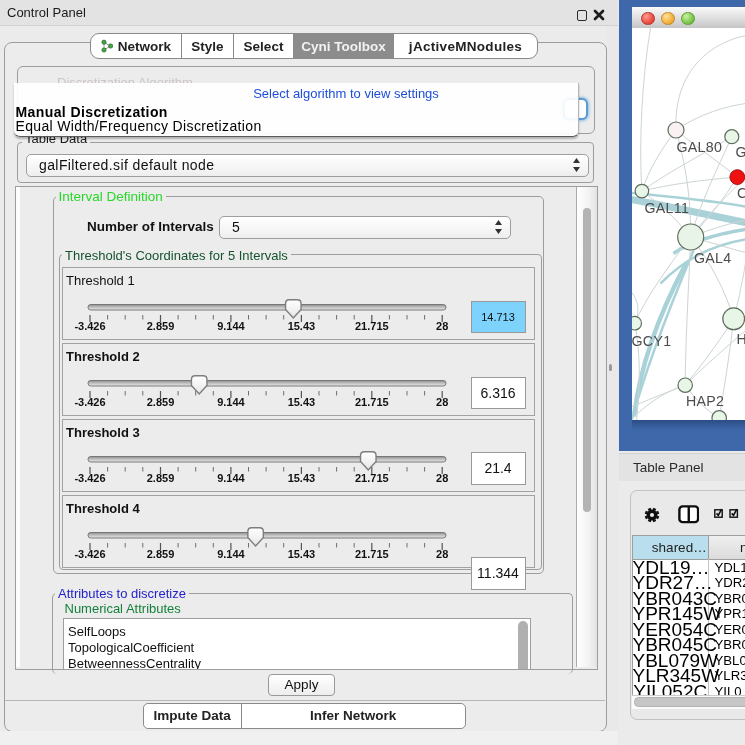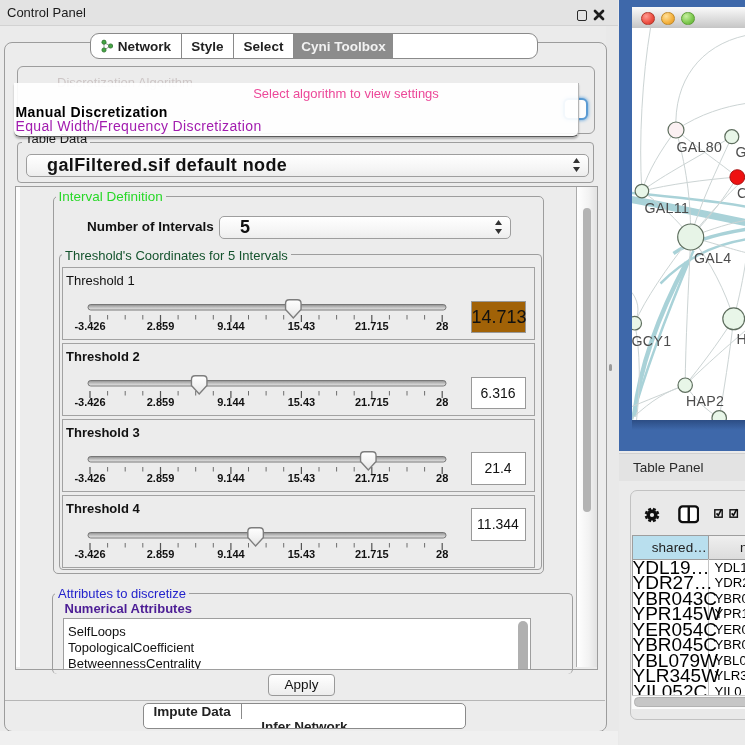--- a/index.html
+++ b/index.html
@@ -2,21 +2,21 @@
 <html><head>
 <meta charset="utf-8">
 <style>
 html,body{margin:0;padding:0;}
 #app{position:relative;width:745px;height:745px;background:#ebebeb;overflow:hidden;
   font-family:"Liberation Sans",sans-serif;-webkit-font-smoothing:antialiased;}
 .abs{position:absolute;}
 .lbl{position:absolute;background:#ececec;padding:0 3px;white-space:nowrap;}
 
 .combo{position:absolute;background:linear-gradient(#ffffff,#f4f4f4 70%,#ededed);border:1px solid #9e9e9e;border-radius:5px;}
-.ctext{position:absolute;left:20px;top:50%;transform:translateY(-50%);font-size:18px;color:#111;white-space:nowrap;font-weight:bold;}
+.ctext{position:absolute;left:12px;top:50%;transform:translateY(-50%);font-size:14px;color:#111;white-space:nowrap;}
 .carrows{position:absolute;right:7px;top:50%;transform:translateY(-50%);}
 .seg{height:100%;display:flex;align-items:center;justify-content:center;font-size:13.5px;font-weight:bold;color:#222;border-right:1px solid #8a8a8a;}
 .seg:last-child{border-right:none;}
 .seg.sel{background:#8c8c8c;color:#f2f2f2;}
 </style>
 </head>
 <body>
 <div id="app">
 
 <div class="abs" style="left:0;top:0;width:618px;height:25px;background:#e3e3e3;border-bottom:1px solid #d2d2d2;"></div>
@@ -34,33 +34,34 @@
 <div id="toptabs" class="abs" style="left:90px;top:33px;width:446px;height:24px;background:#fff;border:1px solid #8a8a8a;border-radius:9px;overflow:hidden;display:flex;">
       <div class="seg" style="width:90px;"><svg width="12" height="14" viewBox="0 0 12 14" style="margin-right:5px;">
           <path d="M3 3.5 L9.5 7 M3 11 L9.5 7 M3 3.5 L3 11" stroke="#9a9a9a" stroke-width="1" fill="none"></path>
           <circle cx="3" cy="3.2" r="2.1" fill="#43a543" stroke="#2c702c" stroke-width="0.8"></circle>
           <circle cx="3" cy="11" r="2.1" fill="#43a543" stroke="#2c702c" stroke-width="0.8"></circle>
           <circle cx="9.6" cy="7" r="2.1" fill="#43a543" stroke="#2c702c" stroke-width="0.8"></circle>
         </svg>Network</div>
       <div class="seg" style="width:51px;">Style</div>
       <div class="seg" style="width:59px;">Select</div>
       <div class="seg sel" style="width:99px;">Cyni Toolbox</div>
+      <div class="seg" style="flex:1;letter-spacing:0.3px;">jActiveMNodules</div>
     </div>
 
 <div class="abs" style="left:17px;top:66px;width:576px;height:66px;border:1px solid #9d9d9d;border-radius:6px;"></div>
 <div class="abs" style="left:57px;top:75px;font-size:13px;color:#ccc5c5;">Discretization Algorithm</div>
 
 <div class="abs" style="left:563px;top:98px;width:21px;height:18px;border-radius:6px;border:2px solid #5b9bd3;box-shadow:0 0 3px 1px #8cbbe2;background:#fdfdfd;"></div>
 
 <div class="abs" id="popup" style="z-index:5;left:14px;top:83px;width:564px;height:53px;background:rgba(255,255,255,0.93);
  border-bottom:1px solid #5a5a5a;border-right:1px solid #b5b5b5;border-radius:0 0 6px 6px;
  box-shadow:0 2px 2px rgba(0,0,0,0.25);">
-  <div class="abs" style="left:0;top:3px;width:664px;text-align:center;font-size:13px;color:#ec4899;">Select algorithm to view settings</div>
+  <div class="abs" style="left:0;top:3px;width:664px;text-align:center;font-size:13px;color:#1d4ed8;">Select algorithm to view settings</div>
   <div class="abs" style="left:1.5px;top:20.5px;font-size:14px;letter-spacing:0.4px;font-weight:bold;color:#000;">Manual Discretization</div>
-  <div class="abs" style="left:1.5px;top:35px;font-size:14px;letter-spacing:0.35px;color:#a21caf;">Equal Width/Frequency Discretization</div>
+  <div class="abs" style="left:1.5px;top:35px;font-size:14px;letter-spacing:0.35px;color:#000000;">Equal Width/Frequency Discretization</div>
 </div>
 
 <div class="abs" style="left:17px;top:142px;width:575px;height:39px;border:1px solid #9d9d9d;border-radius:4px;"></div>
 <div class="abs" style="left:22px;top:131px;font-size:13px;color:#1a1a1a;background:#ececec;padding:0 3px;">Table Data</div>
 <div class="combo" style="left:26px;top:153.5px;width:561px;height:21px;">
   <span class="ctext" style="letter-spacing:0.4px;">galFiltered.sif default node</span>
   <svg class="carrows" width="9" height="14" viewBox="0 0 9 14">
         <path d="M4.5 0 L8 5 L1 5 Z M4.5 14 L1 9 L8 9 Z" fill="#333"></path>
       </svg>
 </div>
@@ -126,21 +127,21 @@
         <text x="28.0" y="36.5" text-anchor="middle" font-size="11" font-weight="bold" fill="#111">-3.426</text>
         <text x="98.5" y="36.5" text-anchor="middle" font-size="11" font-weight="bold" fill="#111">2.859</text>
         <text x="168.9" y="36.5" text-anchor="middle" font-size="11" font-weight="bold" fill="#111">9.144</text>
         <text x="239.4" y="36.5" text-anchor="middle" font-size="11" font-weight="bold" fill="#111">15.43</text>
         <text x="309.8" y="36.5" text-anchor="middle" font-size="11" font-weight="bold" fill="#111">21.715</text>
         <text x="380.2" y="36.5" text-anchor="middle" font-size="11" font-weight="bold" fill="#111">28</text>
         <g transform="translate(222.8,6)">
           <path d="M0.75 10.5 L0.75 4.5 Q0.75 0.75 4.5 0.75 L12.5 0.75 Q16.25 0.75 16.25 4.5 L16.25 10.5 L8.5 19 Z" fill="url(#tg)" stroke="#7d7d7d" stroke-width="1.4"></path>
         </g>
       </svg>
-      <div class="abs" style="left:470.5px;top:300.5px;width:53px;height:30.5px;background:#a16207;border:1px solid #999;text-align:center;line-height:30.5px;font-size:18px;color:#111;">14.713</div>
+      <div class="abs" style="left:470.5px;top:300.5px;width:53px;height:30.5px;background:#7dd3fc;border:1px solid #999;text-align:center;line-height:30.5px;font-size:11px;color:#111;">14.713</div>
       <div class="abs" style="left:62px;top:343px;width:471px;height:71px;border:1px solid #a2a2a2;"></div>
       <div class="abs" style="left:66px;top:349px;font-size:13px;font-weight:bold;color:#111;">Threshold 2</div>
       <svg class="abs" style="left:62px;top:369px;" width="472" height="40" viewBox="0 0 472 40">
         <defs>
           <linearGradient id="tg" x1="0" y1="0" x2="0" y2="1">
             <stop offset="0" stop-color="#ffffff"></stop>
             <stop offset="0.55" stop-color="#f2f2f2"></stop>
             <stop offset="1" stop-color="#e4e4e4"></stop>
           </linearGradient>
           <linearGradient id="trk" x1="0" y1="0" x2="0" y2="1">
@@ -270,35 +271,35 @@
         <text x="28.0" y="36.5" text-anchor="middle" font-size="11" font-weight="bold" fill="#111">-3.426</text>
         <text x="98.5" y="36.5" text-anchor="middle" font-size="11" font-weight="bold" fill="#111">2.859</text>
         <text x="168.9" y="36.5" text-anchor="middle" font-size="11" font-weight="bold" fill="#111">9.144</text>
         <text x="239.4" y="36.5" text-anchor="middle" font-size="11" font-weight="bold" fill="#111">15.43</text>
         <text x="309.8" y="36.5" text-anchor="middle" font-size="11" font-weight="bold" fill="#111">21.715</text>
         <text x="380.2" y="36.5" text-anchor="middle" font-size="11" font-weight="bold" fill="#111">28</text>
         <g transform="translate(185.1,6)">
           <path d="M0.75 10.5 L0.75 4.5 Q0.75 0.75 4.5 0.75 L12.5 0.75 Q16.25 0.75 16.25 4.5 L16.25 10.5 L8.5 19 Z" fill="url(#tg)" stroke="#7d7d7d" stroke-width="1.4"></path>
         </g>
       </svg>
-      <div class="abs" style="left:470.5px;top:508px;width:53px;height:30.5px;background:#fff;border:1px solid #999;text-align:center;line-height:30.5px;font-size:14px;color:#111;">11.344</div>
+      <div class="abs" style="left:470.5px;top:557px;width:53px;height:30.5px;background:#fff;border:1px solid #999;text-align:center;line-height:30.5px;font-size:14px;color:#111;">11.344</div>
     </div>
 
 <div class="abs" style="left:52px;top:593px;width:519px;height:80px;border:1px solid #9d9d9d;border-radius:5px;border-bottom:none;"></div>
 <div class="lbl" style="left:55px;top:586px;font-size:13px;color:#2323cc;">Attributes to discretize</div>
-<div class="abs" style="left:55.5px;top:600.5px;font-size:13px;font-weight:bold;color:#4c1d95;padding-left:9px;">Numerical Attributes</div>
+<div class="abs" style="left:55.5px;top:600.5px;font-size:13px;font-weight:normal;color:#15803d;padding-left:9px;">Numerical Attributes</div>
 
 <div class="abs" style="left:62.5px;top:618px;width:466px;height:49.5px;background:#fff;border:1px solid #9e9e9e;overflow:hidden;">
   <div style="position:absolute;left:4.5px;top:4.5px;font-size:13px;color:#111;line-height:16px;">SelfLoops<br>TopologicalCoefficient<br>BetweennessCentrality</div>
   <div style="position:absolute;right:1.5px;top:1.5px;width:10.5px;height:60px;background:#b0b0b0;border-radius:5px;"></div>
 </div>
 
 <div class="abs" style="left:268px;top:673.5px;width:65px;height:20px;background:linear-gradient(#ffffff,#ededed);border:1px solid #999;border-radius:4px;text-align:center;font-size:13.5px;color:#111;line-height:19px;">Apply</div>
 <div class="abs" style="left:5px;top:700px;width:600px;height:1px;background:#b6b6b6;"></div>
-<div id="bottabs" class="abs" style="left:143px;top:703px;width:321px;height:23.5px;background:#fff;border:1px solid #8a8a8a;border-radius:5px;overflow:hidden;display:flex;flex-direction:column;">
+<div id="bottabs" class="abs" style="left:143px;top:703px;width:321px;height:23.5px;background:#fff;border:1px solid #8a8a8a;border-radius:5px;overflow:hidden;display:flex;">
       <div class="seg" style="width:96.5px;">Impute Data</div>
       <div class="seg" style="flex:1;">Infer Network</div>
     </div>
 <div class="abs" style="left:0;top:731px;width:618px;height:14px;background:#f0f0f0;"></div>
 
 <div class="abs" style="left:619px;top:0;width:126px;height:451px;background:#3e68aa;"></div>
 <div class="abs" style="left:631.5px;top:420px;width:113.5px;height:11px;background:linear-gradient(#2c4d84,#3e68aa 90%);"></div>
 <div class="abs" style="left:631.5px;top:7px;width:113.5px;height:20.5px;background:linear-gradient(#fafafa,#d6d6d6 70%,#c5c5c5);border-bottom:1px solid #8a8a8a;"></div>
 <div class="abs" style="left:641.4px;top:11.6px;width:11.2px;height:11.2px;border-radius:50%;background:radial-gradient(circle at 35% 30%, #ff9b92, #ed4f42 60%, #d03428);border:1px solid #b0372c;"></div>
 <div class="abs" style="left:661.4px;top:11.6px;width:11.2px;height:11.2px;border-radius:50%;background:radial-gradient(circle at 35% 30%, #ffe09a, #f4b13d 60%, #dd9327);border:1px solid #c08a28;"></div>

